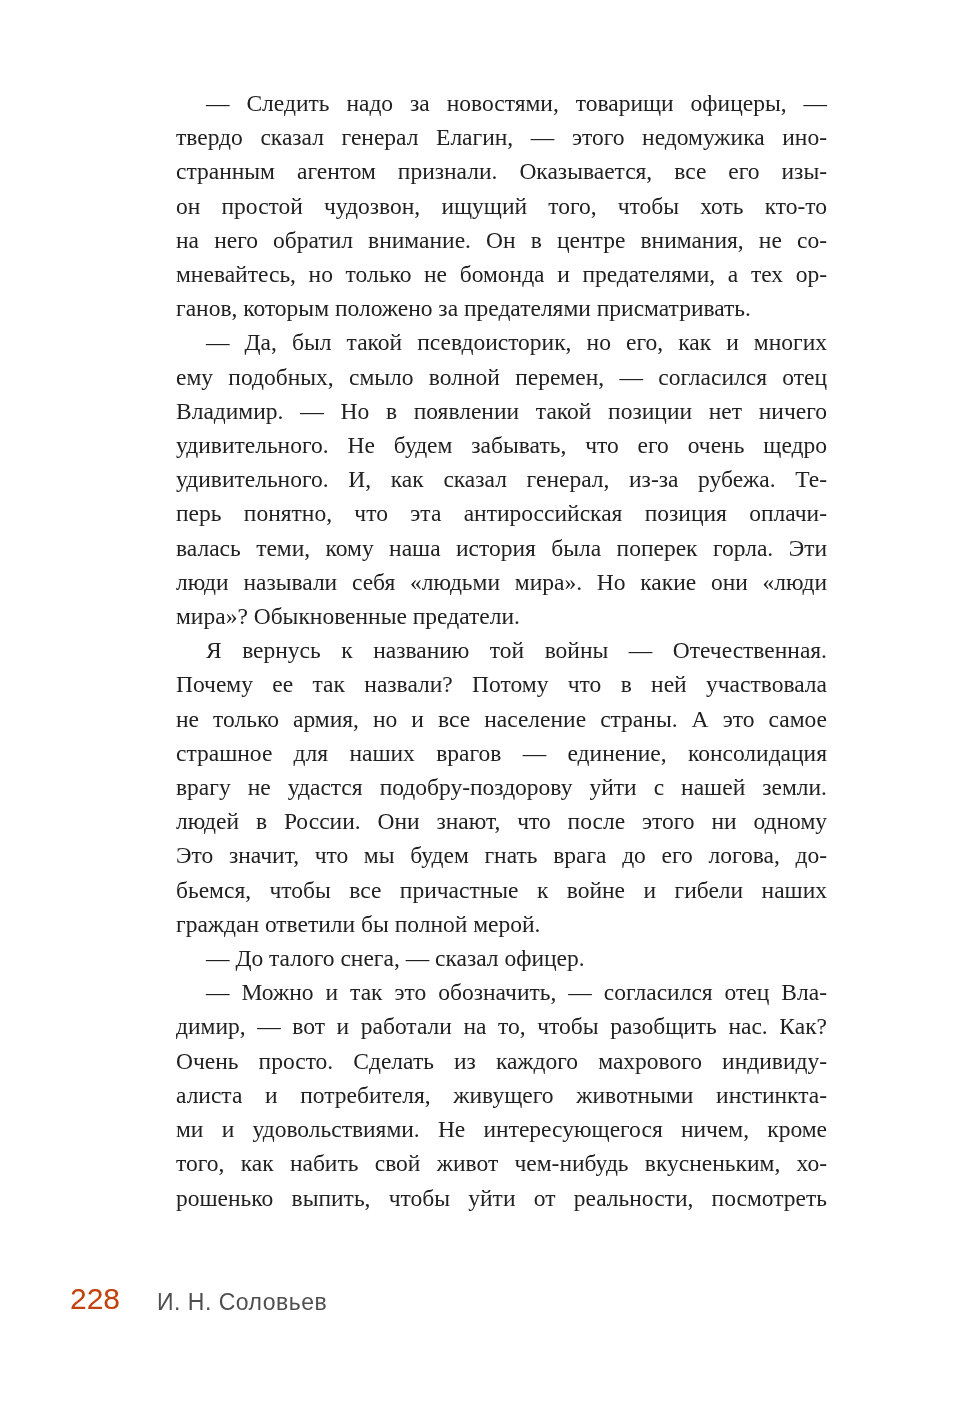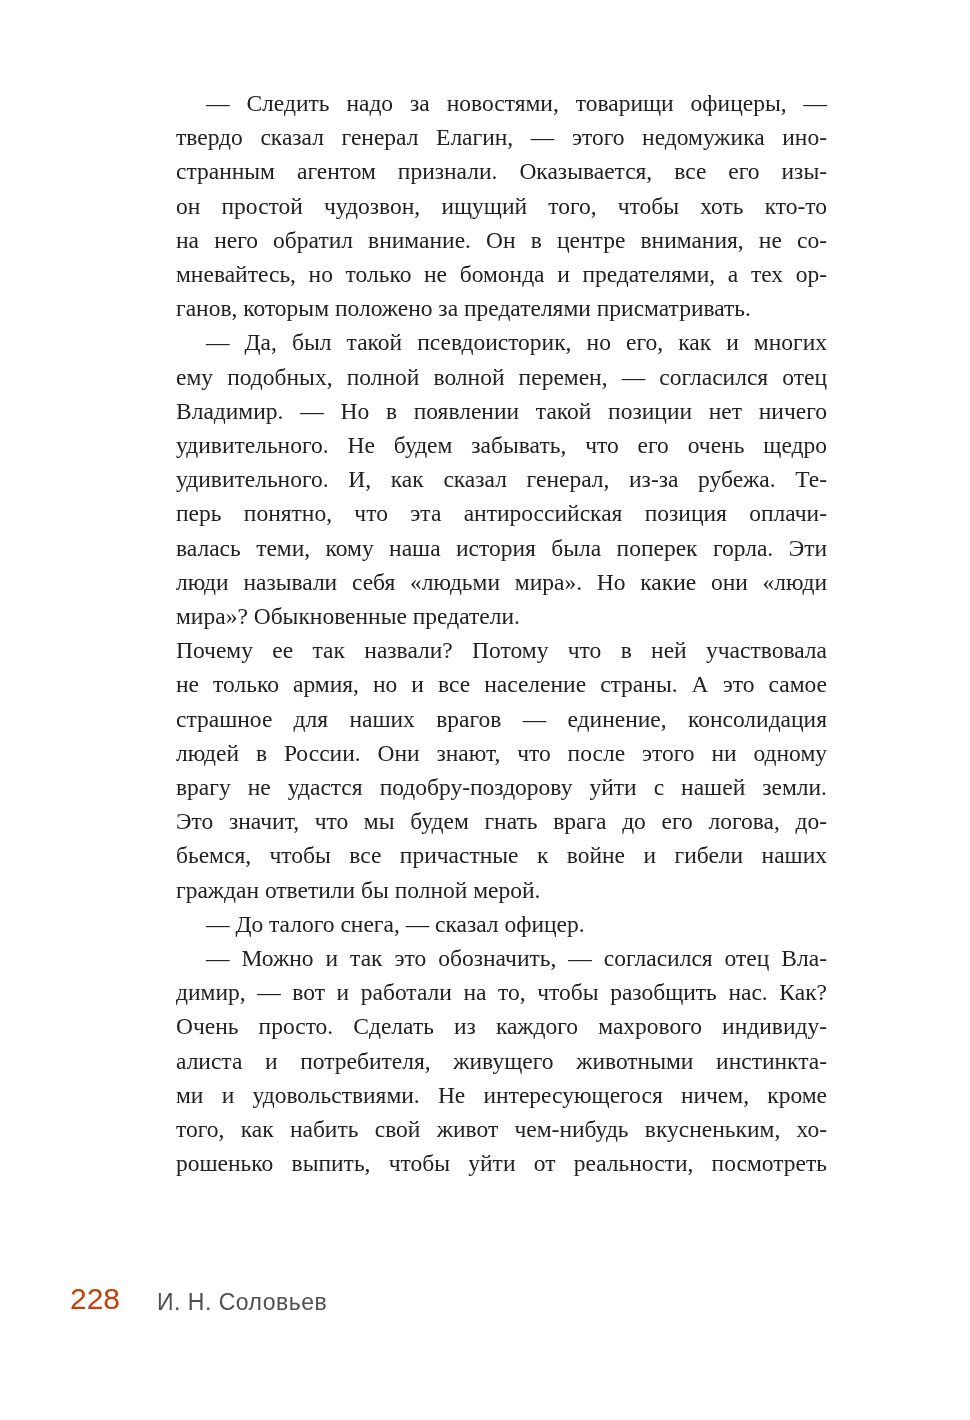--- a/index.html
+++ b/index.html
@@ -80,36 +80,37 @@
       <div class="line">твердо сказал генерал Елагин, — этого недомужика ино-</div>
       <div class="line">странным агентом признали. Оказывается, все его изы-</div>
       <div class="line">он простой чудозвон, ищущий того, чтобы хоть кто-то</div>
       <div class="line">на него обратил внимание. Он в центре внимания, не со-</div>
       <div class="line">мневайтесь, но только не бомонда и предателями, а тех ор-</div>
       <div class="line endp">ганов, которым положено за предателями присматривать.</div>
     </div>
 
     <div class="para">
       <div class="line indent">— Да, был такой псевдоисторик, но его, как и многих</div>
-      <div class="line">ему подобных, полной волной перемен, — согласился отец</div>
+      <div class="line">ему подобных, смыло волной перемен, — согласился отец</div>
       <div class="line">Владимир. — Но в появлении такой позиции нет ничего</div>
       <div class="line">удивительного. Не будем забывать, что его очень щедро</div>
       <div class="line">удивительного. И, как сказал генерал, из-за рубежа. Те-</div>
       <div class="line">перь понятно, что эта антироссийская позиция оплачи-</div>
       <div class="line">валась теми, кому наша история была поперек горла. Эти</div>
       <div class="line">люди называли себя «людьми мира». Но какие они «люди</div>
       <div class="line endp">мира»? Обыкновенные предатели.</div>
     </div>
 
     <div class="para">
+      <div class="line indent">Я вернусь к названию той войны — Отечественная.</div>
       <div class="line">Почему ее так назвали? Потому что в ней участвовала</div>
       <div class="line">не только армия, но и все население страны. А это самое</div>
       <div class="line">страшное для наших врагов — единение, консолидация</div>
+      <div class="line">врагу не удастся подобру-поздорову уйти с нашей земли.</div>
       <div class="line">людей в России. Они знают, что после этого ни одному</div>
-      <div class="line">врагу не удастся подобру-поздорову уйти с нашей земли.</div>
       <div class="line">Это значит, что мы будем гнать врага до его логова, до-</div>
       <div class="line">бьемся, чтобы все причастные к войне и гибели наших</div>
       <div class="line endp">граждан ответили бы полной мерой.</div>
     </div>
 
     <div class="para">
       <div class="line indent endp">— До талого снега, — сказал офицер.</div>
     </div>
 
     <div class="para">

